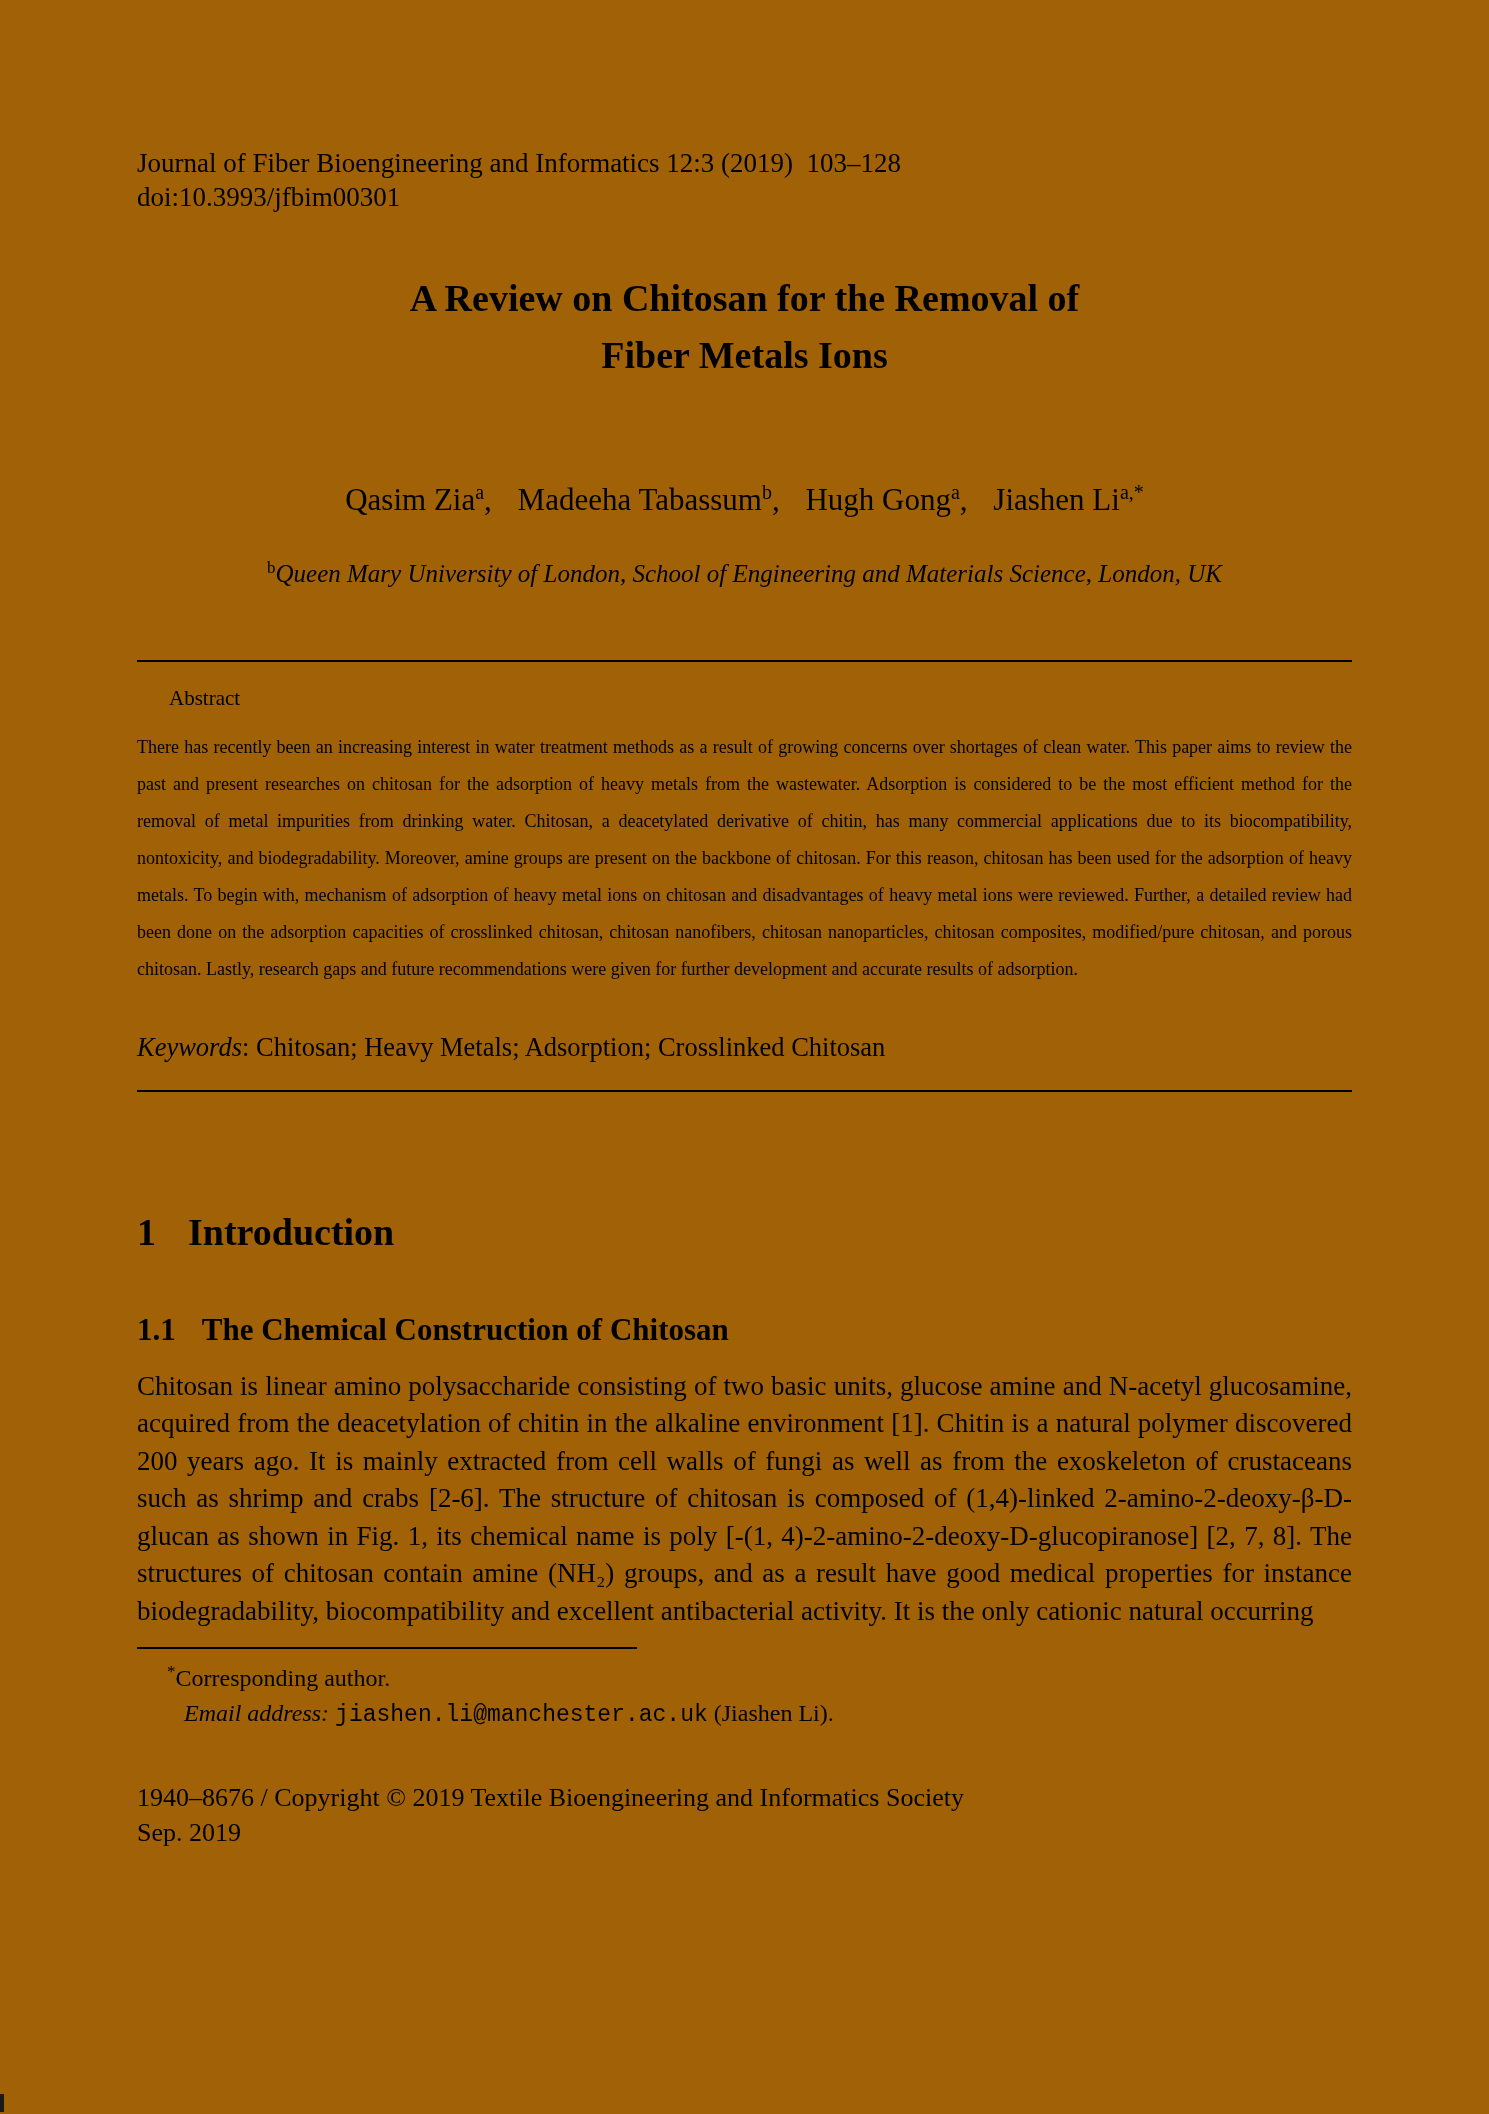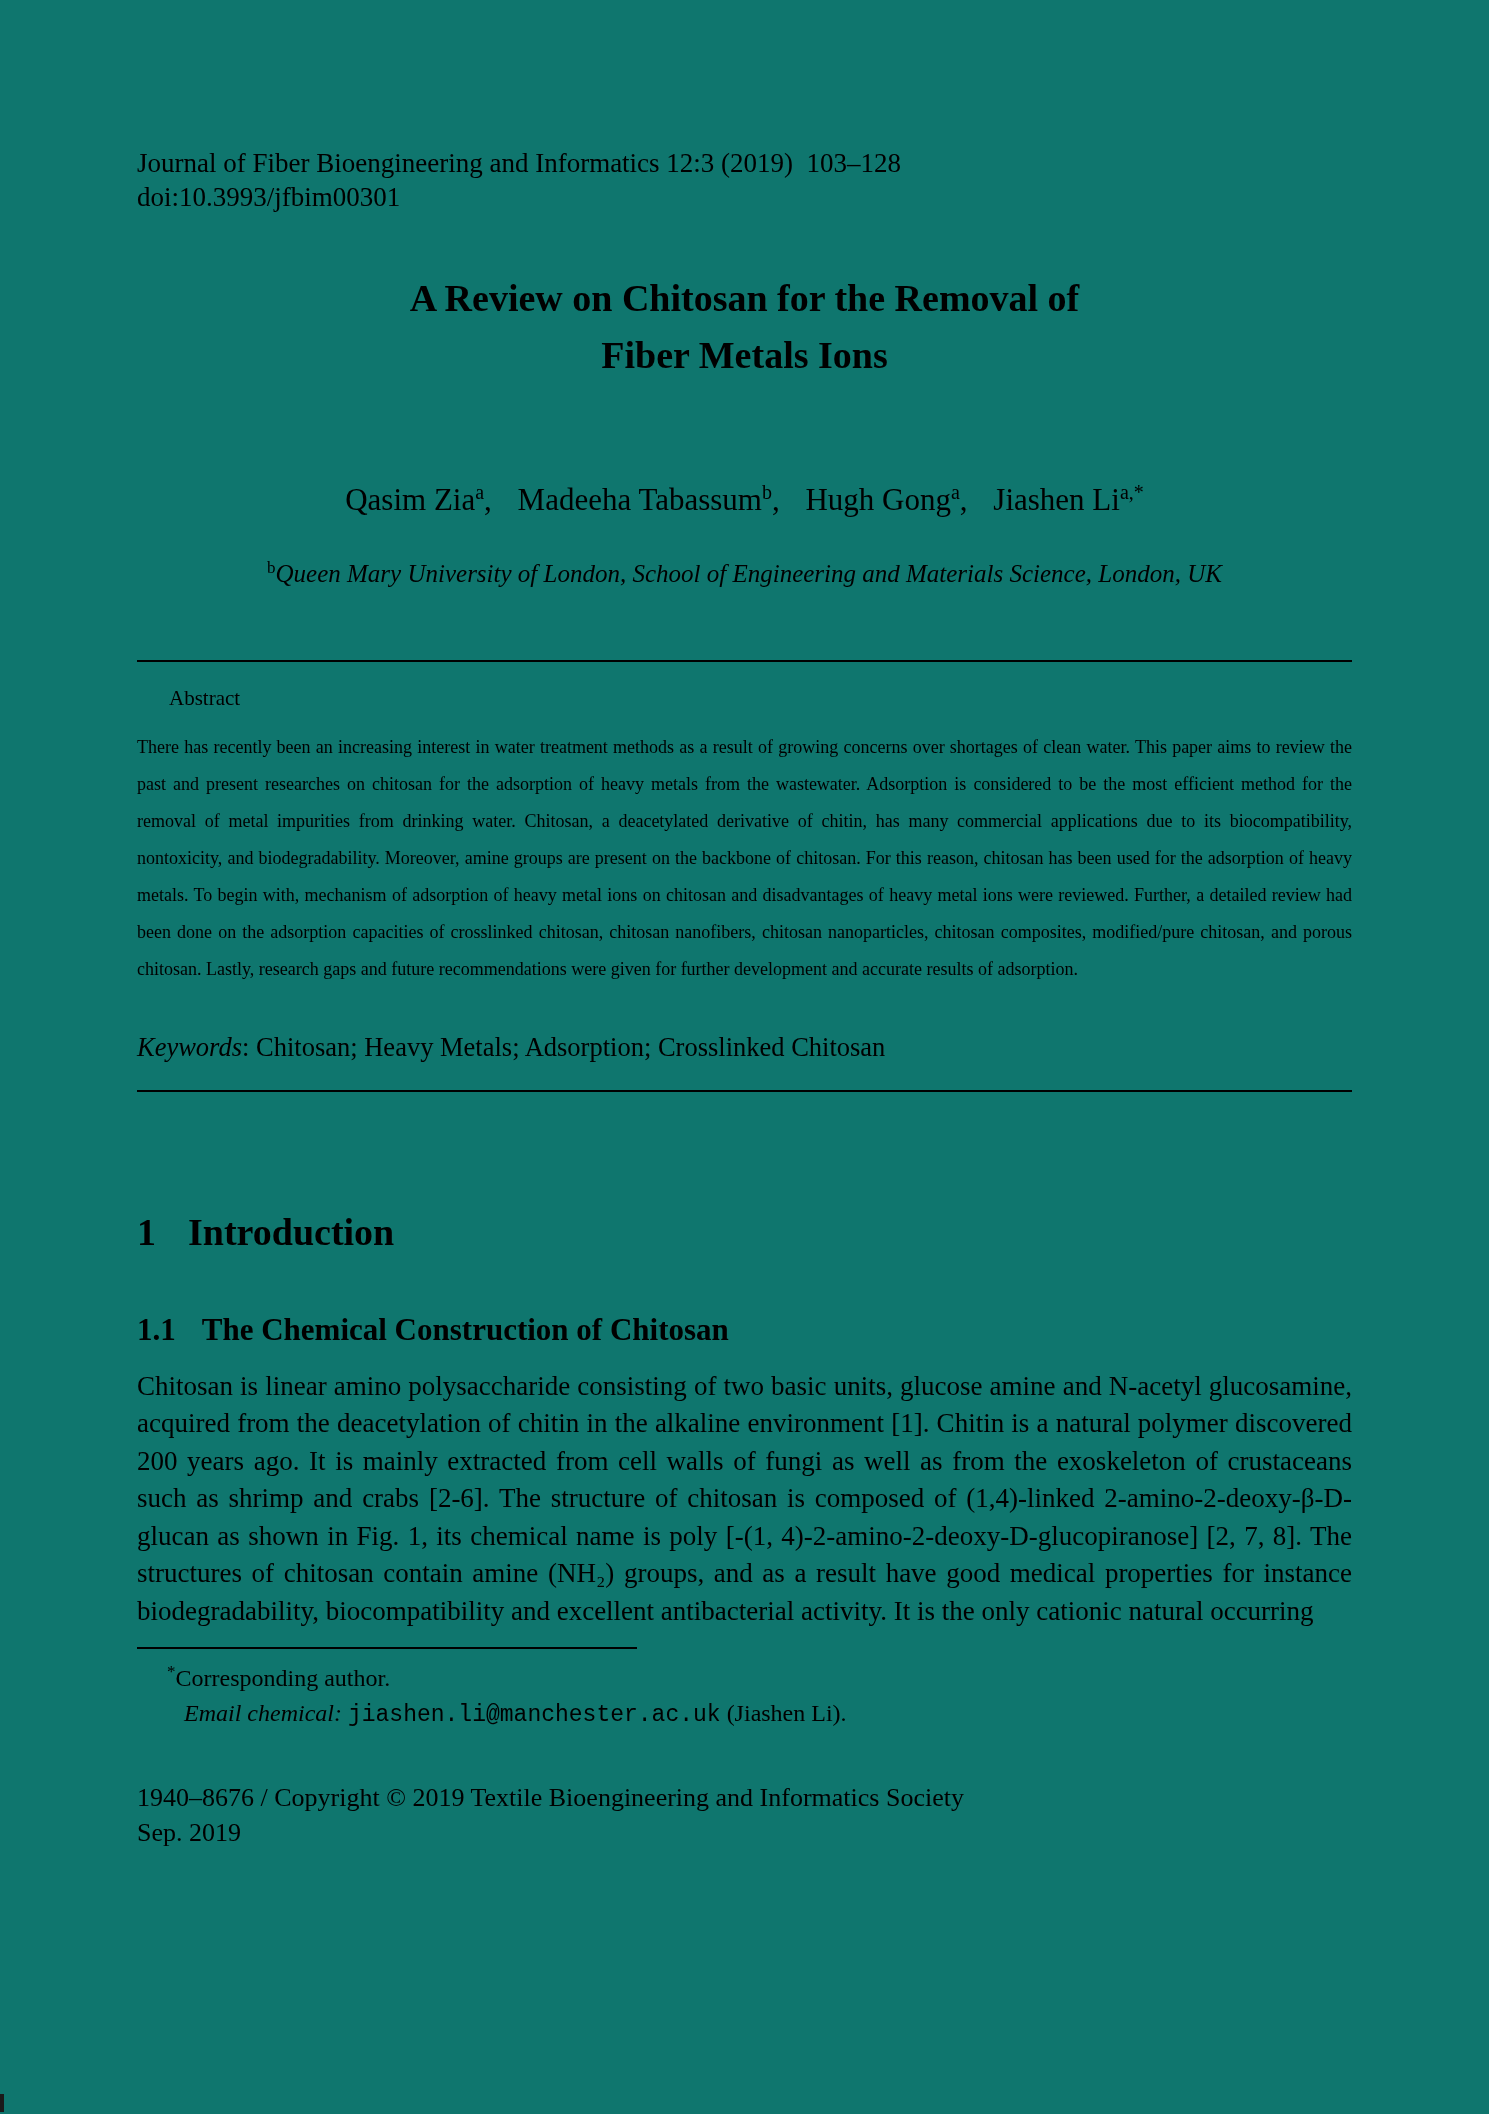--- a/index.html
+++ b/index.html
@@ -1,20 +1,20 @@
 <!DOCTYPE html>
 <html><head>
 <meta charset="utf-8">
 <style>
   html, body { margin: 0; padding: 0; background: #ffffff; }
   .page {
     position: relative;
     width: 1489px;
     height: 2114px;
-    background: #0f766e;
+    background: #a16207;
     color: #000000;
     font-family: "Liberation Serif", "DejaVu Serif", serif;
     overflow: hidden;
   }
   .content {
     position: absolute;
     left: 137px;
     top: 0;
     width: 1215px;
   }
@@ -169,21 +169,21 @@
     <div class="subsection-heading">
       <span class="sec-num">1.1</span><span>The Chemical Construction of Chitosan</span>
     </div>
 
     <div class="body-paragraph">Chitosan is linear amino polysaccharide consisting of two basic units, glucose amine and N-acetyl glucosamine, acquired from the deacetylation of chitin in the alkaline environment [1]. Chitin is a natural polymer discovered 200 years ago. It is mainly extracted from cell walls of fungi as well as from the exoskeleton of crustaceans such as shrimp and crabs [2-6]. The structure of chitosan is composed of (1,4)-linked 2-amino-2-deoxy-β-D-glucan as shown in Fig. 1, its chemical name is poly [-(1, 4)-2-amino-2-deoxy-D-glucopiranose] [2, 7, 8]. The structures of chitosan contain amine (NH₂) groups, and as a result have good medical properties for instance biodegradability, biocompatibility and excellent antibacterial activity. It is the only cationic natural occurring</div>
 
     <div class="footnote-rule"></div>
 
     <div class="footnote">
       <div class="fn-line1"><span class="fn-star">*</span><span>Corresponding author.</span></div>
-      <div class="fn-line2"><span class="email-label">Email chemical:</span><span>&nbsp;</span><span class="email-addr">jiashen.li@manchester.ac.uk</span><span>&nbsp;</span><span>(Jiashen Li).</span></div>
+      <div class="fn-line2"><span class="email-label">Email address:</span><span>&nbsp;</span><span class="email-addr">jiashen.li@manchester.ac.uk</span><span>&nbsp;</span><span>(Jiashen Li).</span></div>
     </div>
 
     <div class="page-footer">
       <div>1940–8676 / Copyright © 2019 Textile Bioengineering and Informatics Society</div>
       <div>Sep. 2019</div>
     </div>
 
   </div>
 
   <div class="edge-artifact"></div>

